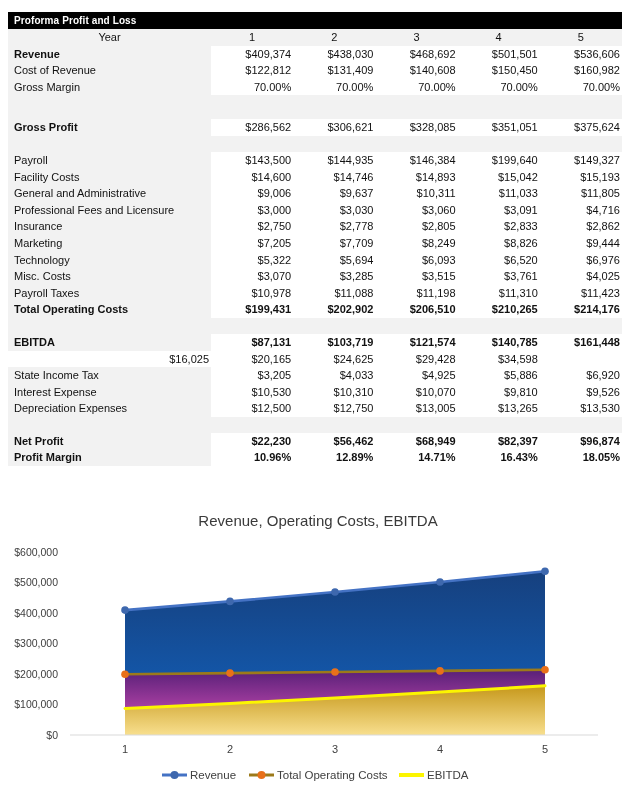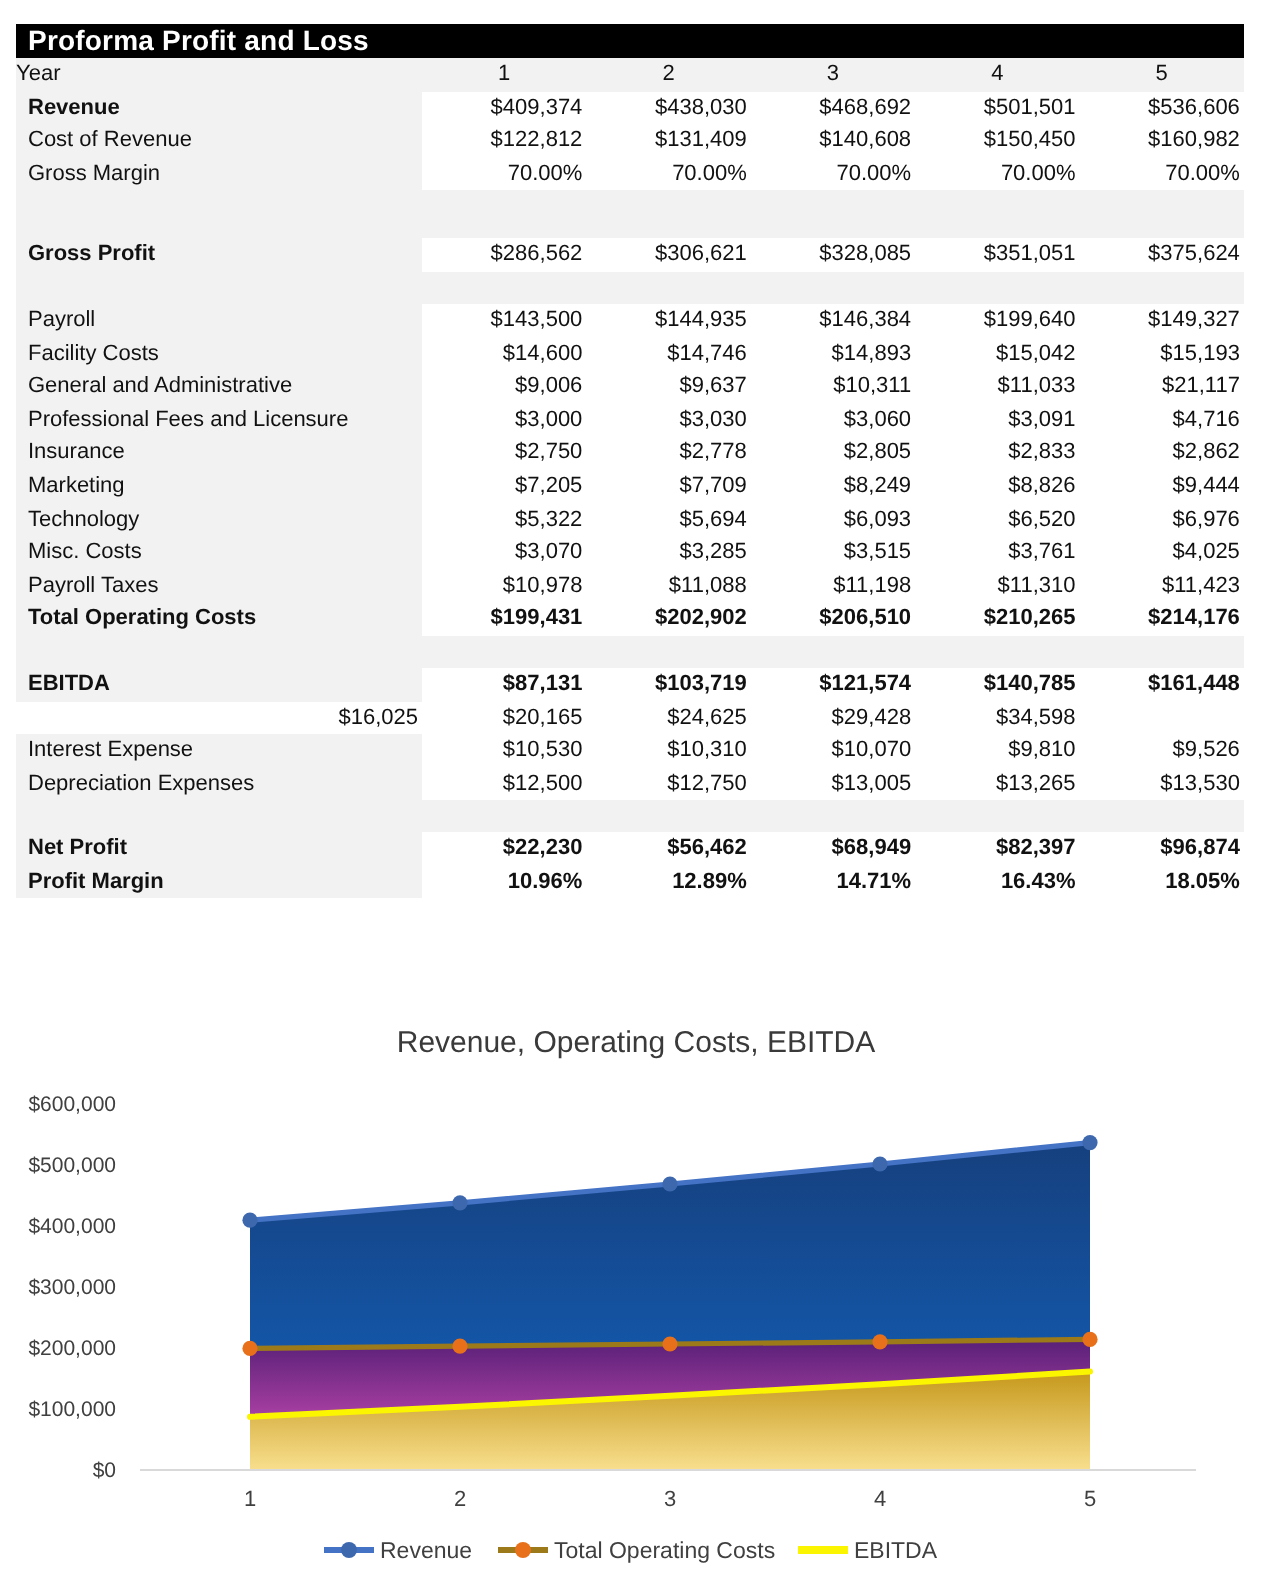--- a/index.html
+++ b/index.html
@@ -3,32 +3,32 @@
 <meta charset="utf-8">
 <style>
   html,body{margin:0;padding:0;background:#fff;}
   body{
     width:635px;height:796px;position:relative;overflow:hidden;
     font-family:"Liberation Sans","DejaVu Sans",sans-serif;
     -webkit-font-smoothing:antialiased;
   }
   .sheet{position:absolute;left:8px;top:12px;width:614px;}
   .title-bar{
-    background:#000;color:#fff;font-weight:bold;font-size:14px;
+    background:#000;color:#fff;font-weight:bold;font-size:10px;
     height:17px;line-height:17px;padding-left:6px;letter-spacing:.1px;
   }
   .t-row{display:grid;grid-template-columns:203px repeat(5,82.2px);}
   .t-row.full-gray{background:#F2F2F2;}
   .cell{font-size:11px;line-height:16.6px;height:16.6px;color:#111;
         white-space:nowrap;overflow:hidden;}
   .lbl{background:#F2F2F2;padding-left:6px;text-align:left;}
   .val{background:#fff;text-align:right;padding-right:2px;}
   .val.on-gray{background:#F2F2F2;}
   .year-val{background:#F2F2F2;text-align:center;padding-right:0;}
-  .year-lbl{background:#F2F2F2;text-align:left;padding-left:0;}
+  .year-lbl{background:#F2F2F2;text-align:center;padding-left:0;}
   .b{font-weight:bold;}
   .spacer{background:#F2F2F2;}
   .chart-wrap{position:absolute;left:0;top:500px;width:527px;height:296px;}
   svg text{font-family:"Liberation Sans","DejaVu Sans",sans-serif;}
 </style>
 </head>
 <body>
 
 <div class="sheet">
   <div class="title-bar">Proforma Profit and Loss</div>
@@ -90,21 +90,21 @@
         <div class="cell val">$14,893</div>
         <div class="cell val">$15,042</div>
         <div class="cell val">$15,193</div>
       </div>
       <div class="t-row">
         <div class="cell lbl">General and Administrative</div>
         <div class="cell val">$9,006</div>
         <div class="cell val">$9,637</div>
         <div class="cell val">$10,311</div>
         <div class="cell val">$11,033</div>
-        <div class="cell val">$21,117</div>
+        <div class="cell val">$11,805</div>
       </div>
       <div class="t-row">
         <div class="cell lbl">Professional Fees and Licensure</div>
         <div class="cell val">$3,000</div>
         <div class="cell val">$3,030</div>
         <div class="cell val">$3,060</div>
         <div class="cell val">$3,091</div>
         <div class="cell val">$4,716</div>
       </div>
       <div class="t-row">
@@ -163,20 +163,28 @@
         <div class="cell val b">$121,574</div>
         <div class="cell val b">$140,785</div>
         <div class="cell val b">$161,448</div>
       </div>
       <div class="t-row">
         <div class="cell val">$16,025</div>
         <div class="cell val">$20,165</div>
         <div class="cell val">$24,625</div>
         <div class="cell val">$29,428</div>
         <div class="cell val">$34,598</div>
+      </div>
+      <div class="t-row">
+        <div class="cell lbl">State Income Tax</div>
+        <div class="cell val">$3,205</div>
+        <div class="cell val">$4,033</div>
+        <div class="cell val">$4,925</div>
+        <div class="cell val">$5,886</div>
+        <div class="cell val">$6,920</div>
       </div>
       <div class="t-row">
         <div class="cell lbl">Interest Expense</div>
         <div class="cell val">$10,530</div>
         <div class="cell val">$10,310</div>
         <div class="cell val">$10,070</div>
         <div class="cell val">$9,810</div>
         <div class="cell val">$9,526</div>
       </div>
       <div class="t-row">

